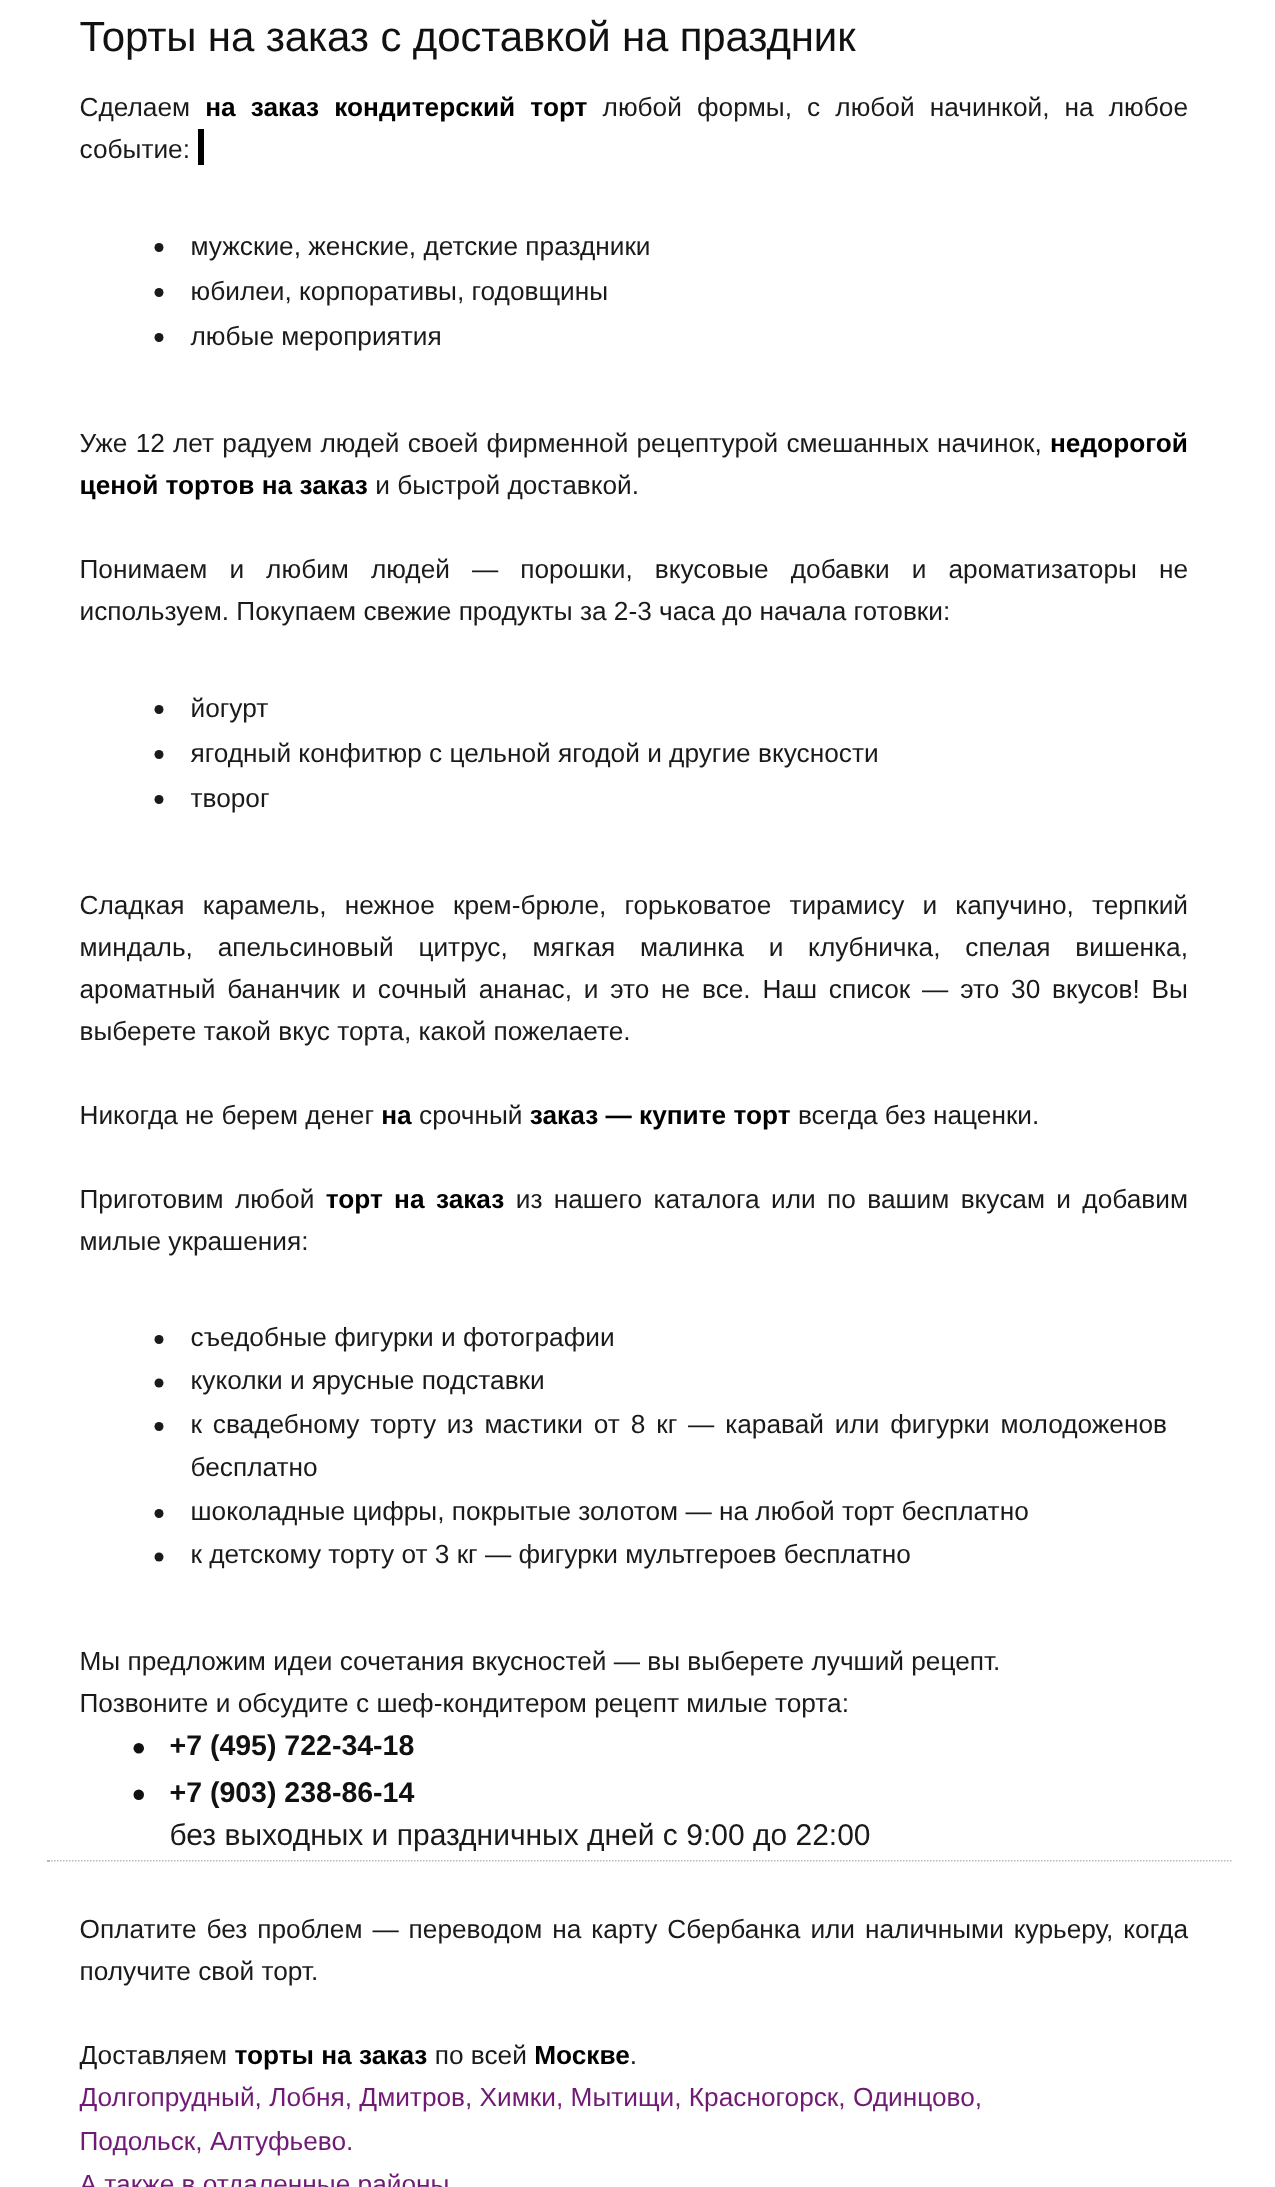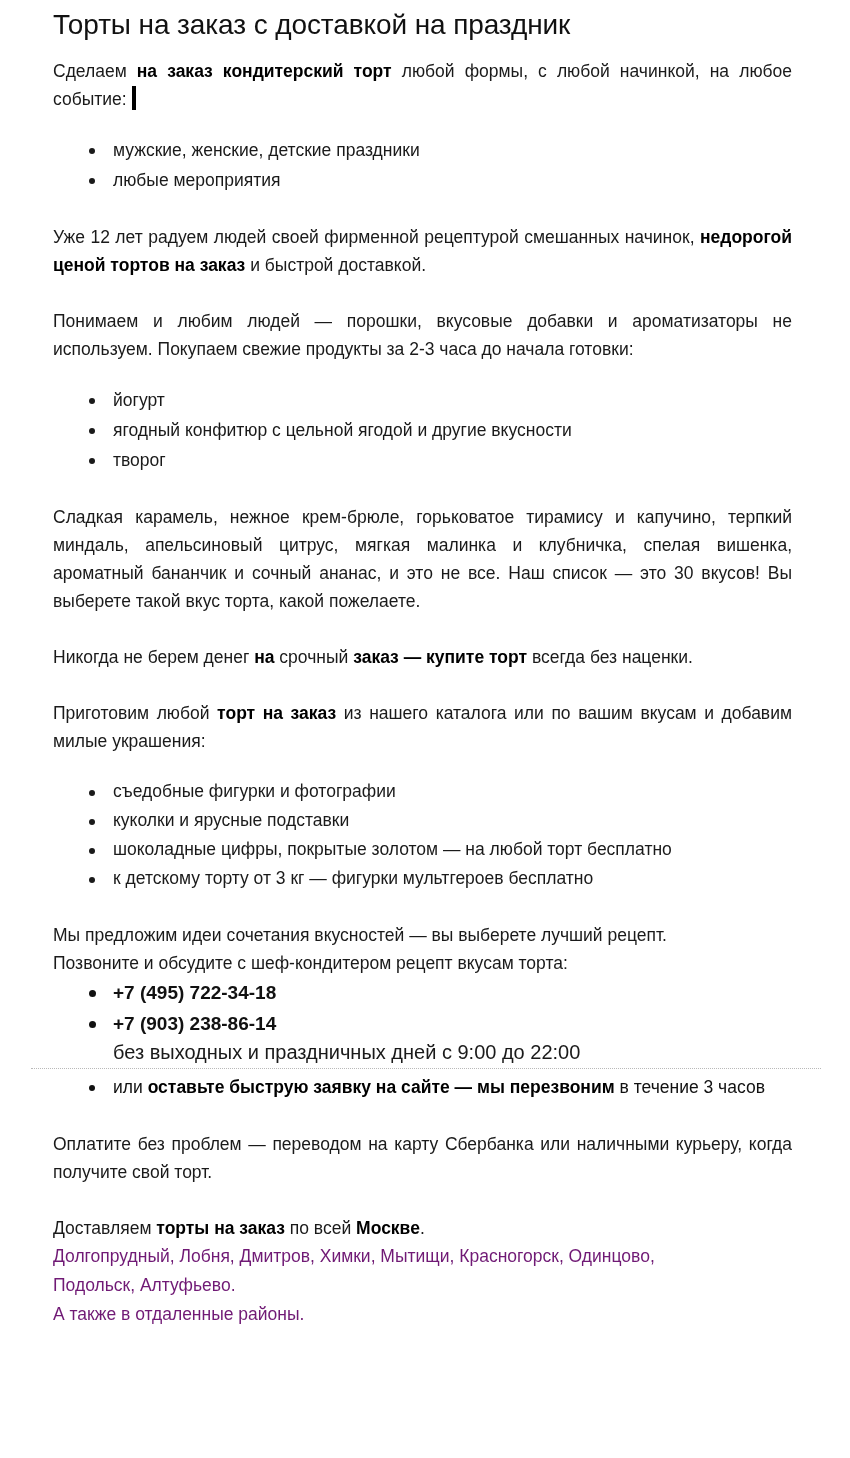--- a/index.html
+++ b/index.html
@@ -38,21 +38,21 @@
     margin: 0 0 0 0;
     text-align: justify;
     color: #1a1a1a;
   }
   p.para.no-justify { text-align: left; }
   .gap-lg { height: 28px; }
   .gap-md { height: 22px; }
 
   ul.bullets {
     list-style: none;
-    margin: 0;
+    margin: 14px;
     padding: 0;
   }
   ul.bullets > li {
     position: relative;
     padding-left: 60px;
     font-size: 17.5px;
     line-height: 30px;
     text-align: justify;
     color: #1a1a1a;
   }
@@ -140,20 +140,21 @@
 <div class="page">
 
   <h1 class="page-title">Торты на заказ с доставкой на праздник</h1>
 
   <p class="para"><span>Сделаем </span><b>на заказ кондитерский торт</b><span> любой формы, с любой начинкой, на любое событие:</span><span class="caret"></span></p>
 
   <div class="gap-md"></div>
 
   <ul class="bullets">
     <li>мужские, женские, детские праздники</li>
+    <li>юбилеи, корпоративы, годовщины</li>
     <li>любые мероприятия</li>
   </ul>
 
   <div class="gap-lg"></div>
 
   <p class="para"><span>Уже 12 лет радуем людей своей фирменной рецептурой смешанных начинок, </span><b>недорогой ценой тортов на заказ</b><span> и быстрой доставкой.</span></p>
 
   <div class="gap-lg"></div>
 
   <p class="para">Понимаем и любим людей — порошки, вкусовые добавки и ароматизаторы не используем. Покупаем свежие продукты за 2-3 часа до начала готовки:</p>
@@ -176,40 +177,38 @@
 
   <div class="gap-lg"></div>
 
   <p class="para"><span>Приготовим любой </span><b>торт на заказ</b><span> из нашего каталога или по вашим вкусам и добавим милые украшения:</span></p>
 
   <div class="gap-md"></div>
 
   <ul class="bullets tight">
     <li>съедобные фигурки и фотографии</li>
     <li>куколки и ярусные подставки</li>
+    <li>к свадебному торту из мастики от 8 кг — каравай или фигурки молодоженов бесплатно</li>
     <li>шоколадные цифры, покрытые золотом — на любой торт бесплатно</li>
     <li>к детскому торту от 3 кг — фигурки мультгероев бесплатно</li>
   </ul>
 
   <div class="gap-lg"></div>
 
   <p class="para">Мы предложим идеи сочетания вкусностей — вы выберете лучший рецепт.</p>
-  <p class="para no-justify">Позвоните и обсудите с шеф-кондитером рецепт вкусам торта:</p>
+  <p class="para no-justify">Позвоните и обсудите с шеф-кондитером рецепт милые торта:</p>
 
   <ul class="phones">
     <li>+7 (495) 722-34-18</li>
     <li>+7 (903) 238-86-14</li>
     <li class="note">без выходных и праздничных дней с 9:00 до 22:00</li>
   </ul>
 
   <hr class="dotted-sep">
 
-  <ul class="phones">
-    <li class="wide"><span>или </span><b>оставьте быструю заявку на сайте — мы перезвоним</b><span> в течение 3 часов</span></li>
-  </ul>
 
   <div class="gap-lg"></div>
 
   <p class="para">Оплатите без проблем — переводом на карту Сбербанка или наличными курьеру, когда получите свой торт.</p>
 
   <div class="gap-lg"></div>
 
   <p class="para no-justify"><span>Доставляем </span><b>торты на заказ</b><span> по всей </span><b>Москве</b><span>.</span></p>
 
   <div class="addr-line">Долгопрудный, Лобня, Дмитров, Химки, Мытищи, Красногорск, Одинцово,</div>

